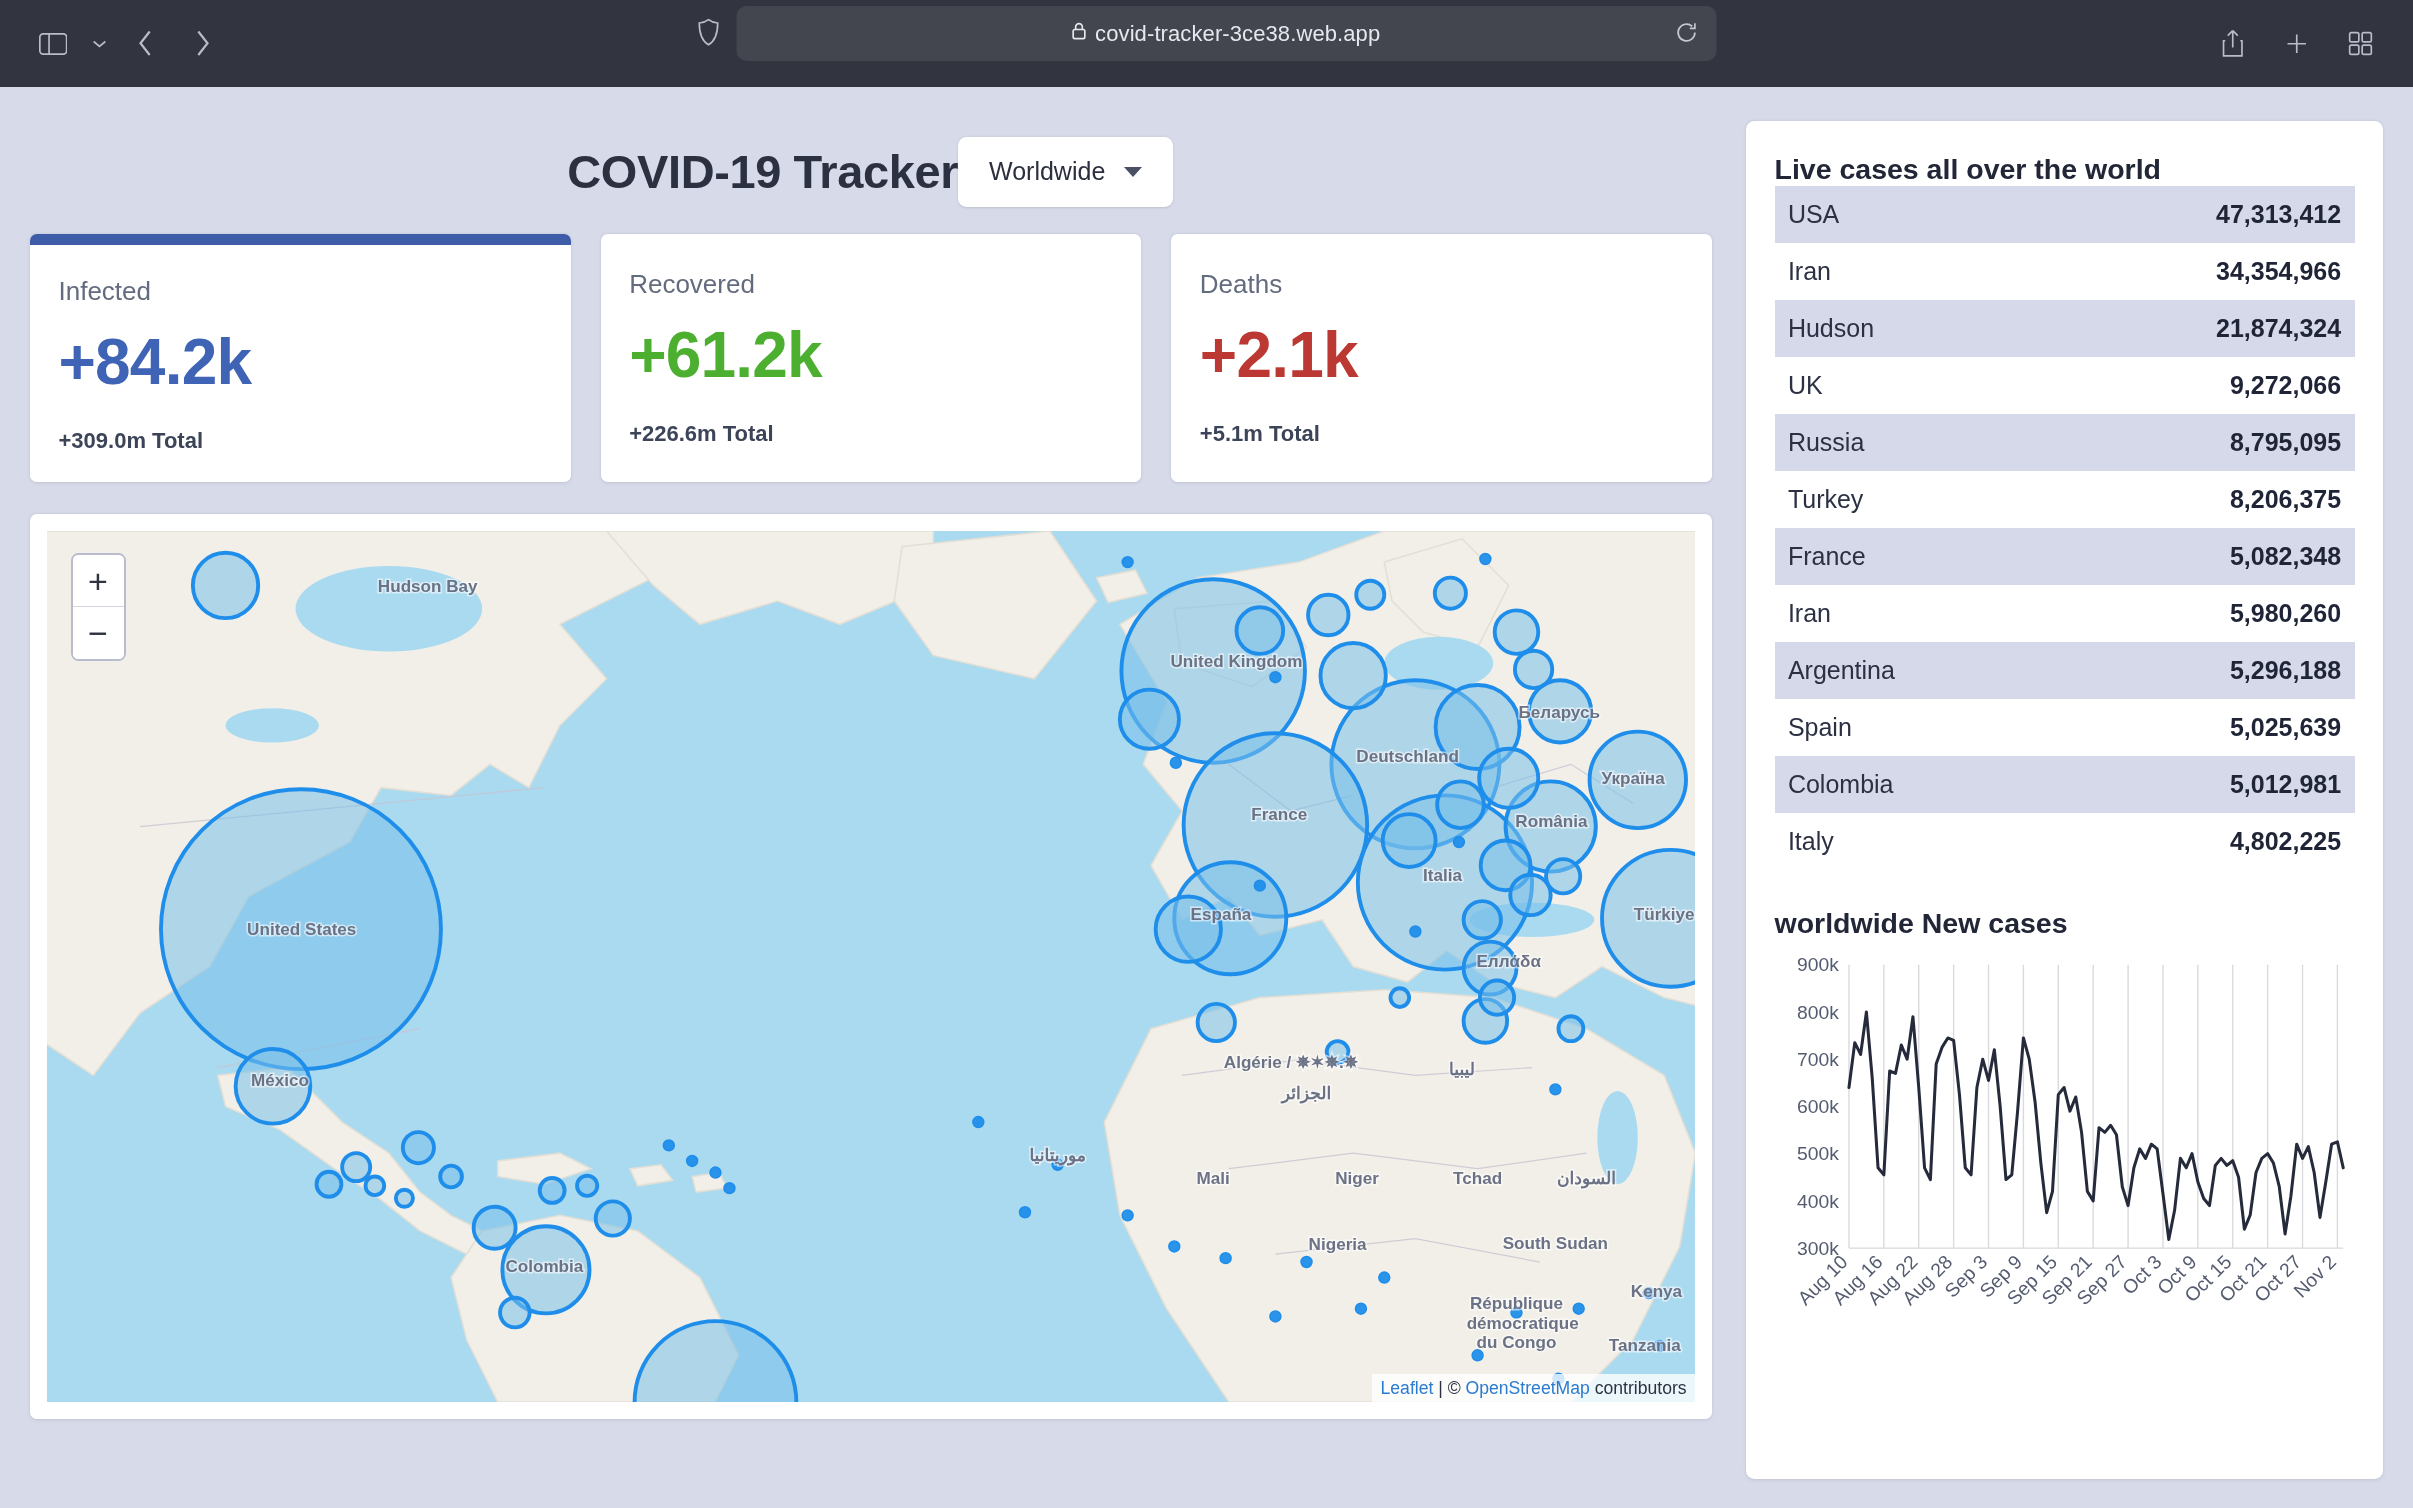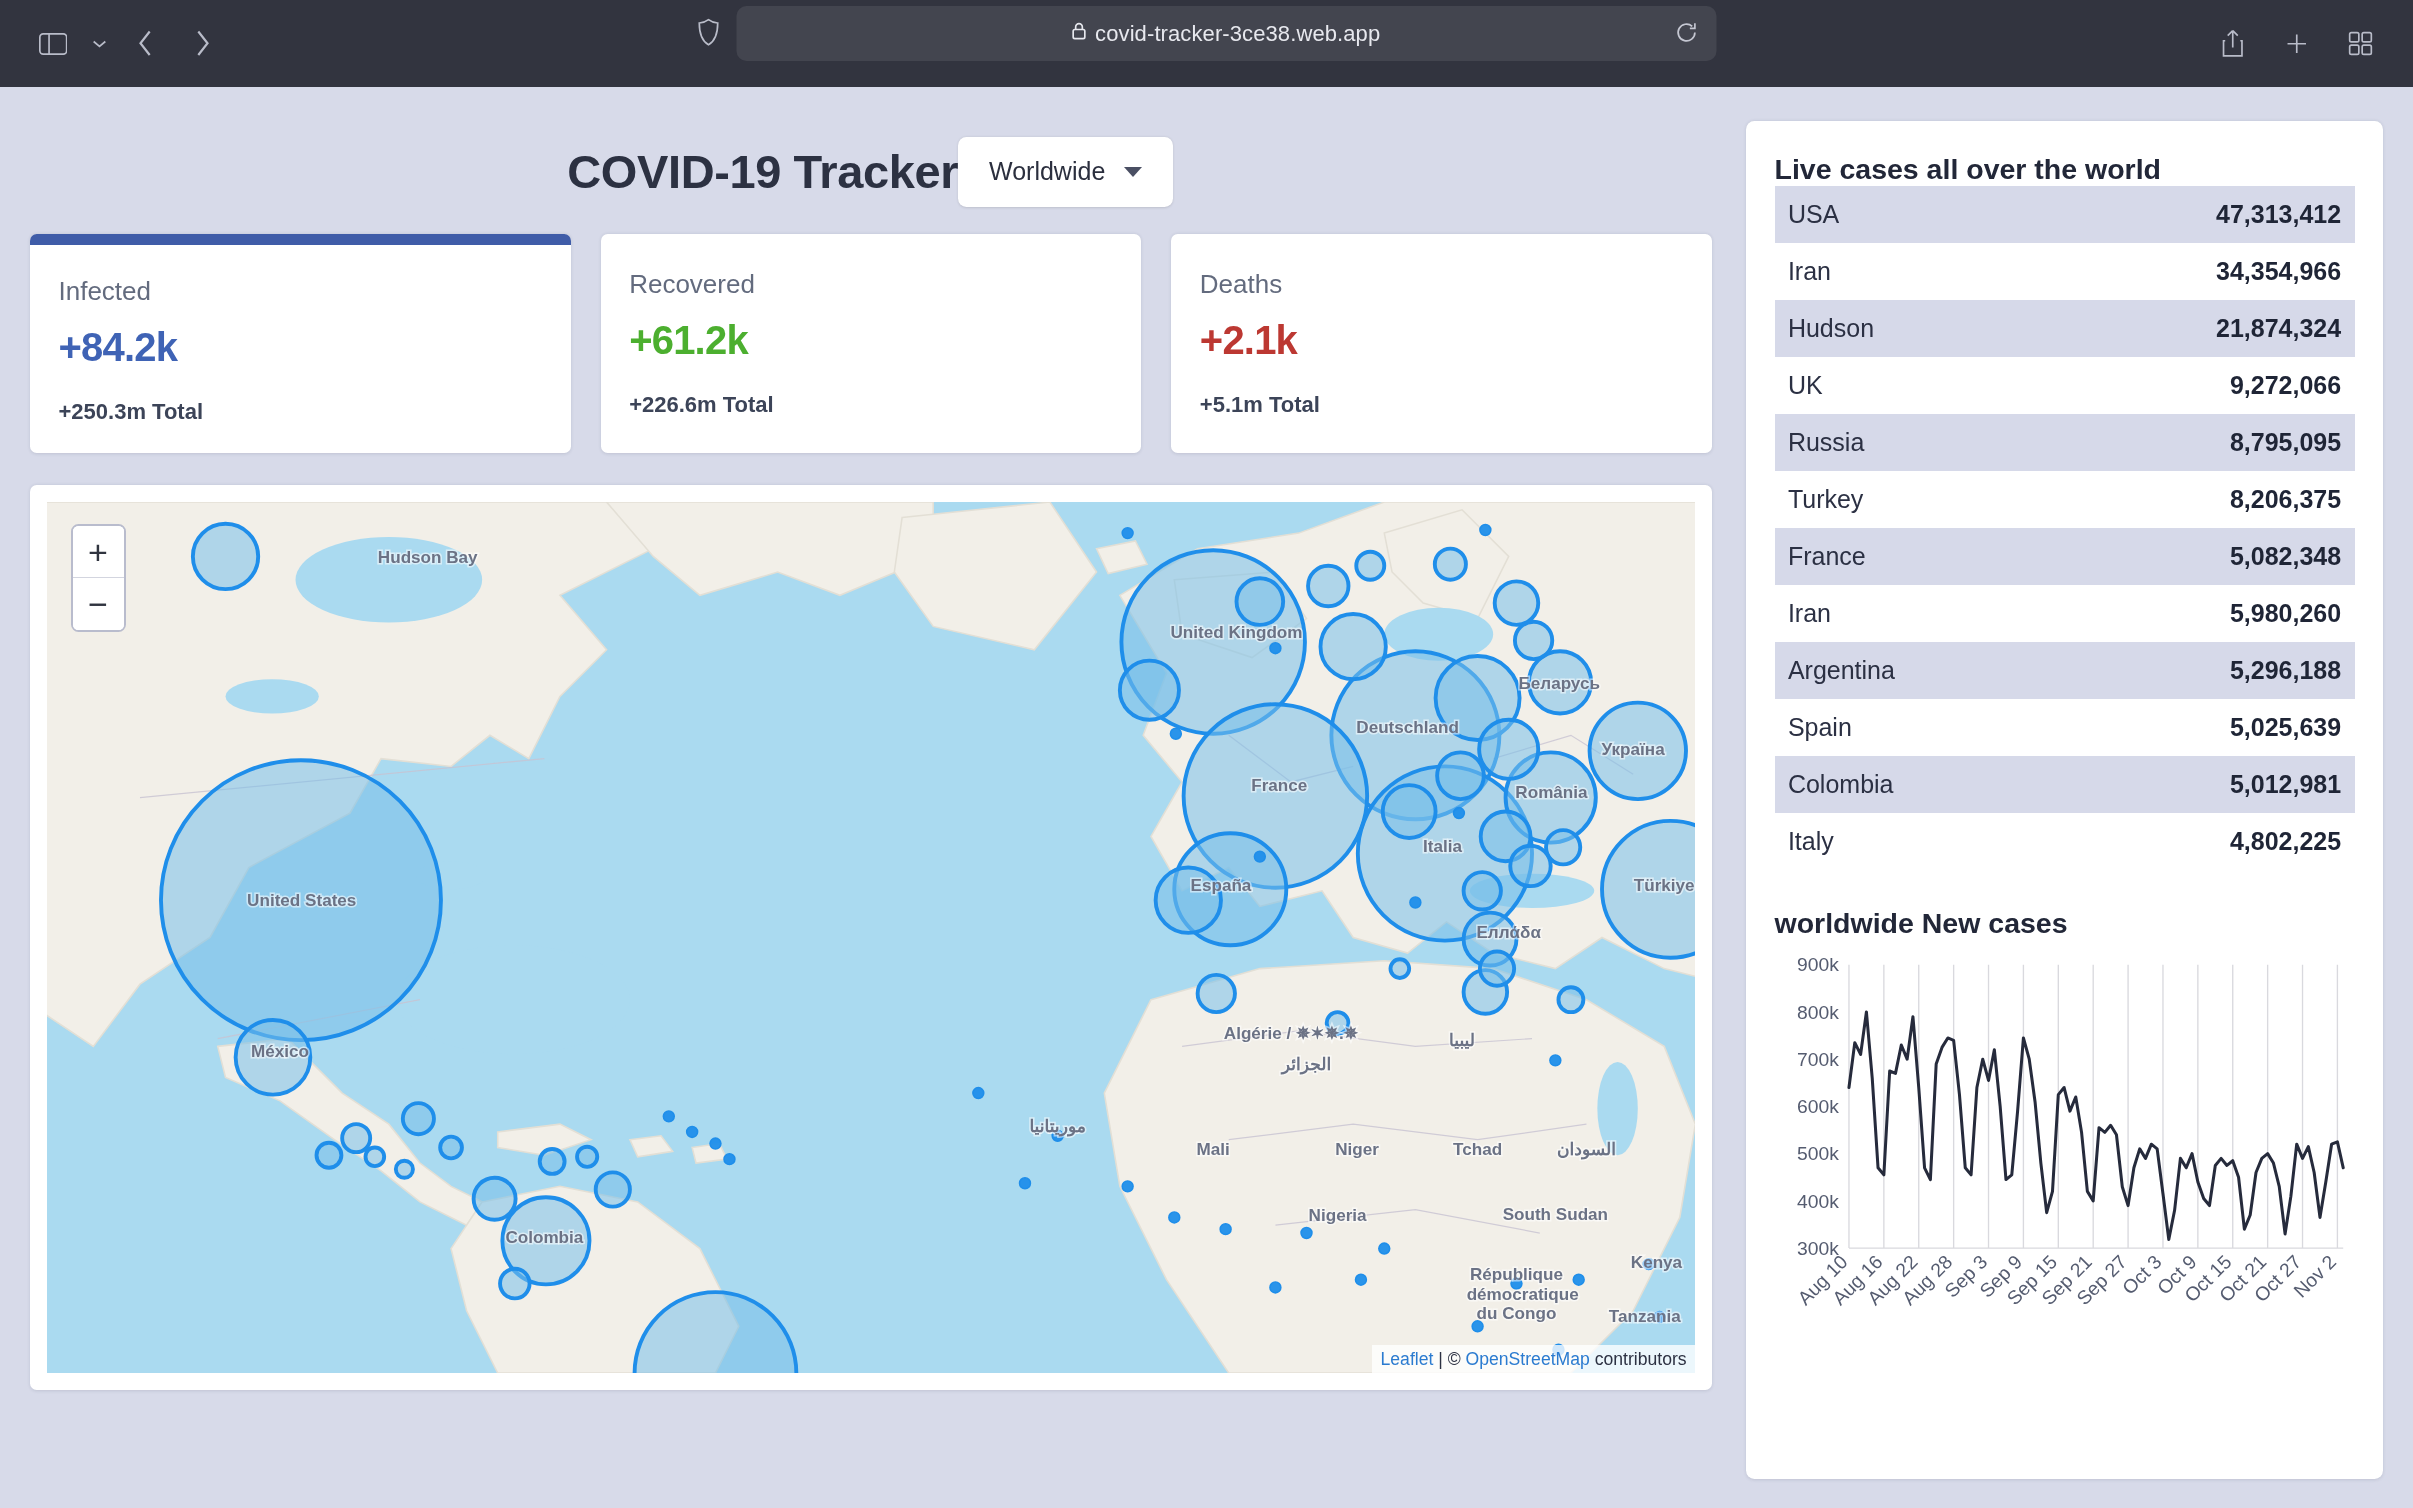--- a/index.html
+++ b/index.html
@@ -115,21 +115,21 @@
   .stat-accent-bar {
     position: absolute; top: 0; left: 0; right: 0; height: 11.7px;
     background: #3f5ca8;
   }
   .stat-label {
     font-size: 26px;
     color: #636b7e;
     margin-bottom: 18.4px;
   }
   .stat-value {
-    font-size: 40px;
+    font-size: 64px;
     font-weight: bold;
     letter-spacing: -0.8px;
     margin-bottom: 28.5px;
   }
   .stat-value.infected { color: #3f63b5; }
   .stat-value.recovered { color: #4caf2f; }
   .stat-value.deaths   { color: #bc3832; }
   .stat-total {
     font-size: 22px;
     font-weight: bold;
@@ -319,21 +319,21 @@
         <span>Worldwide</span>
         <span class="caret"></span>
       </div>
     </div>
 
     <div id="stat-cards">
       <div class="stat-card accent">
         <div class="stat-accent-bar"></div>
         <div class="stat-label">Infected</div>
         <div class="stat-value infected">+84.2k</div>
-        <div class="stat-total">+250.3m Total</div>
+        <div class="stat-total">+309.0m Total</div>
       </div>
       <div class="stat-card">
         <div class="stat-label">Recovered</div>
         <div class="stat-value recovered">+61.2k</div>
         <div class="stat-total">+226.6m Total</div>
       </div>
       <div class="stat-card">
         <div class="stat-label">Deaths</div>
         <div class="stat-value deaths">+2.1k</div>
         <div class="stat-total">+5.1m Total</div>

